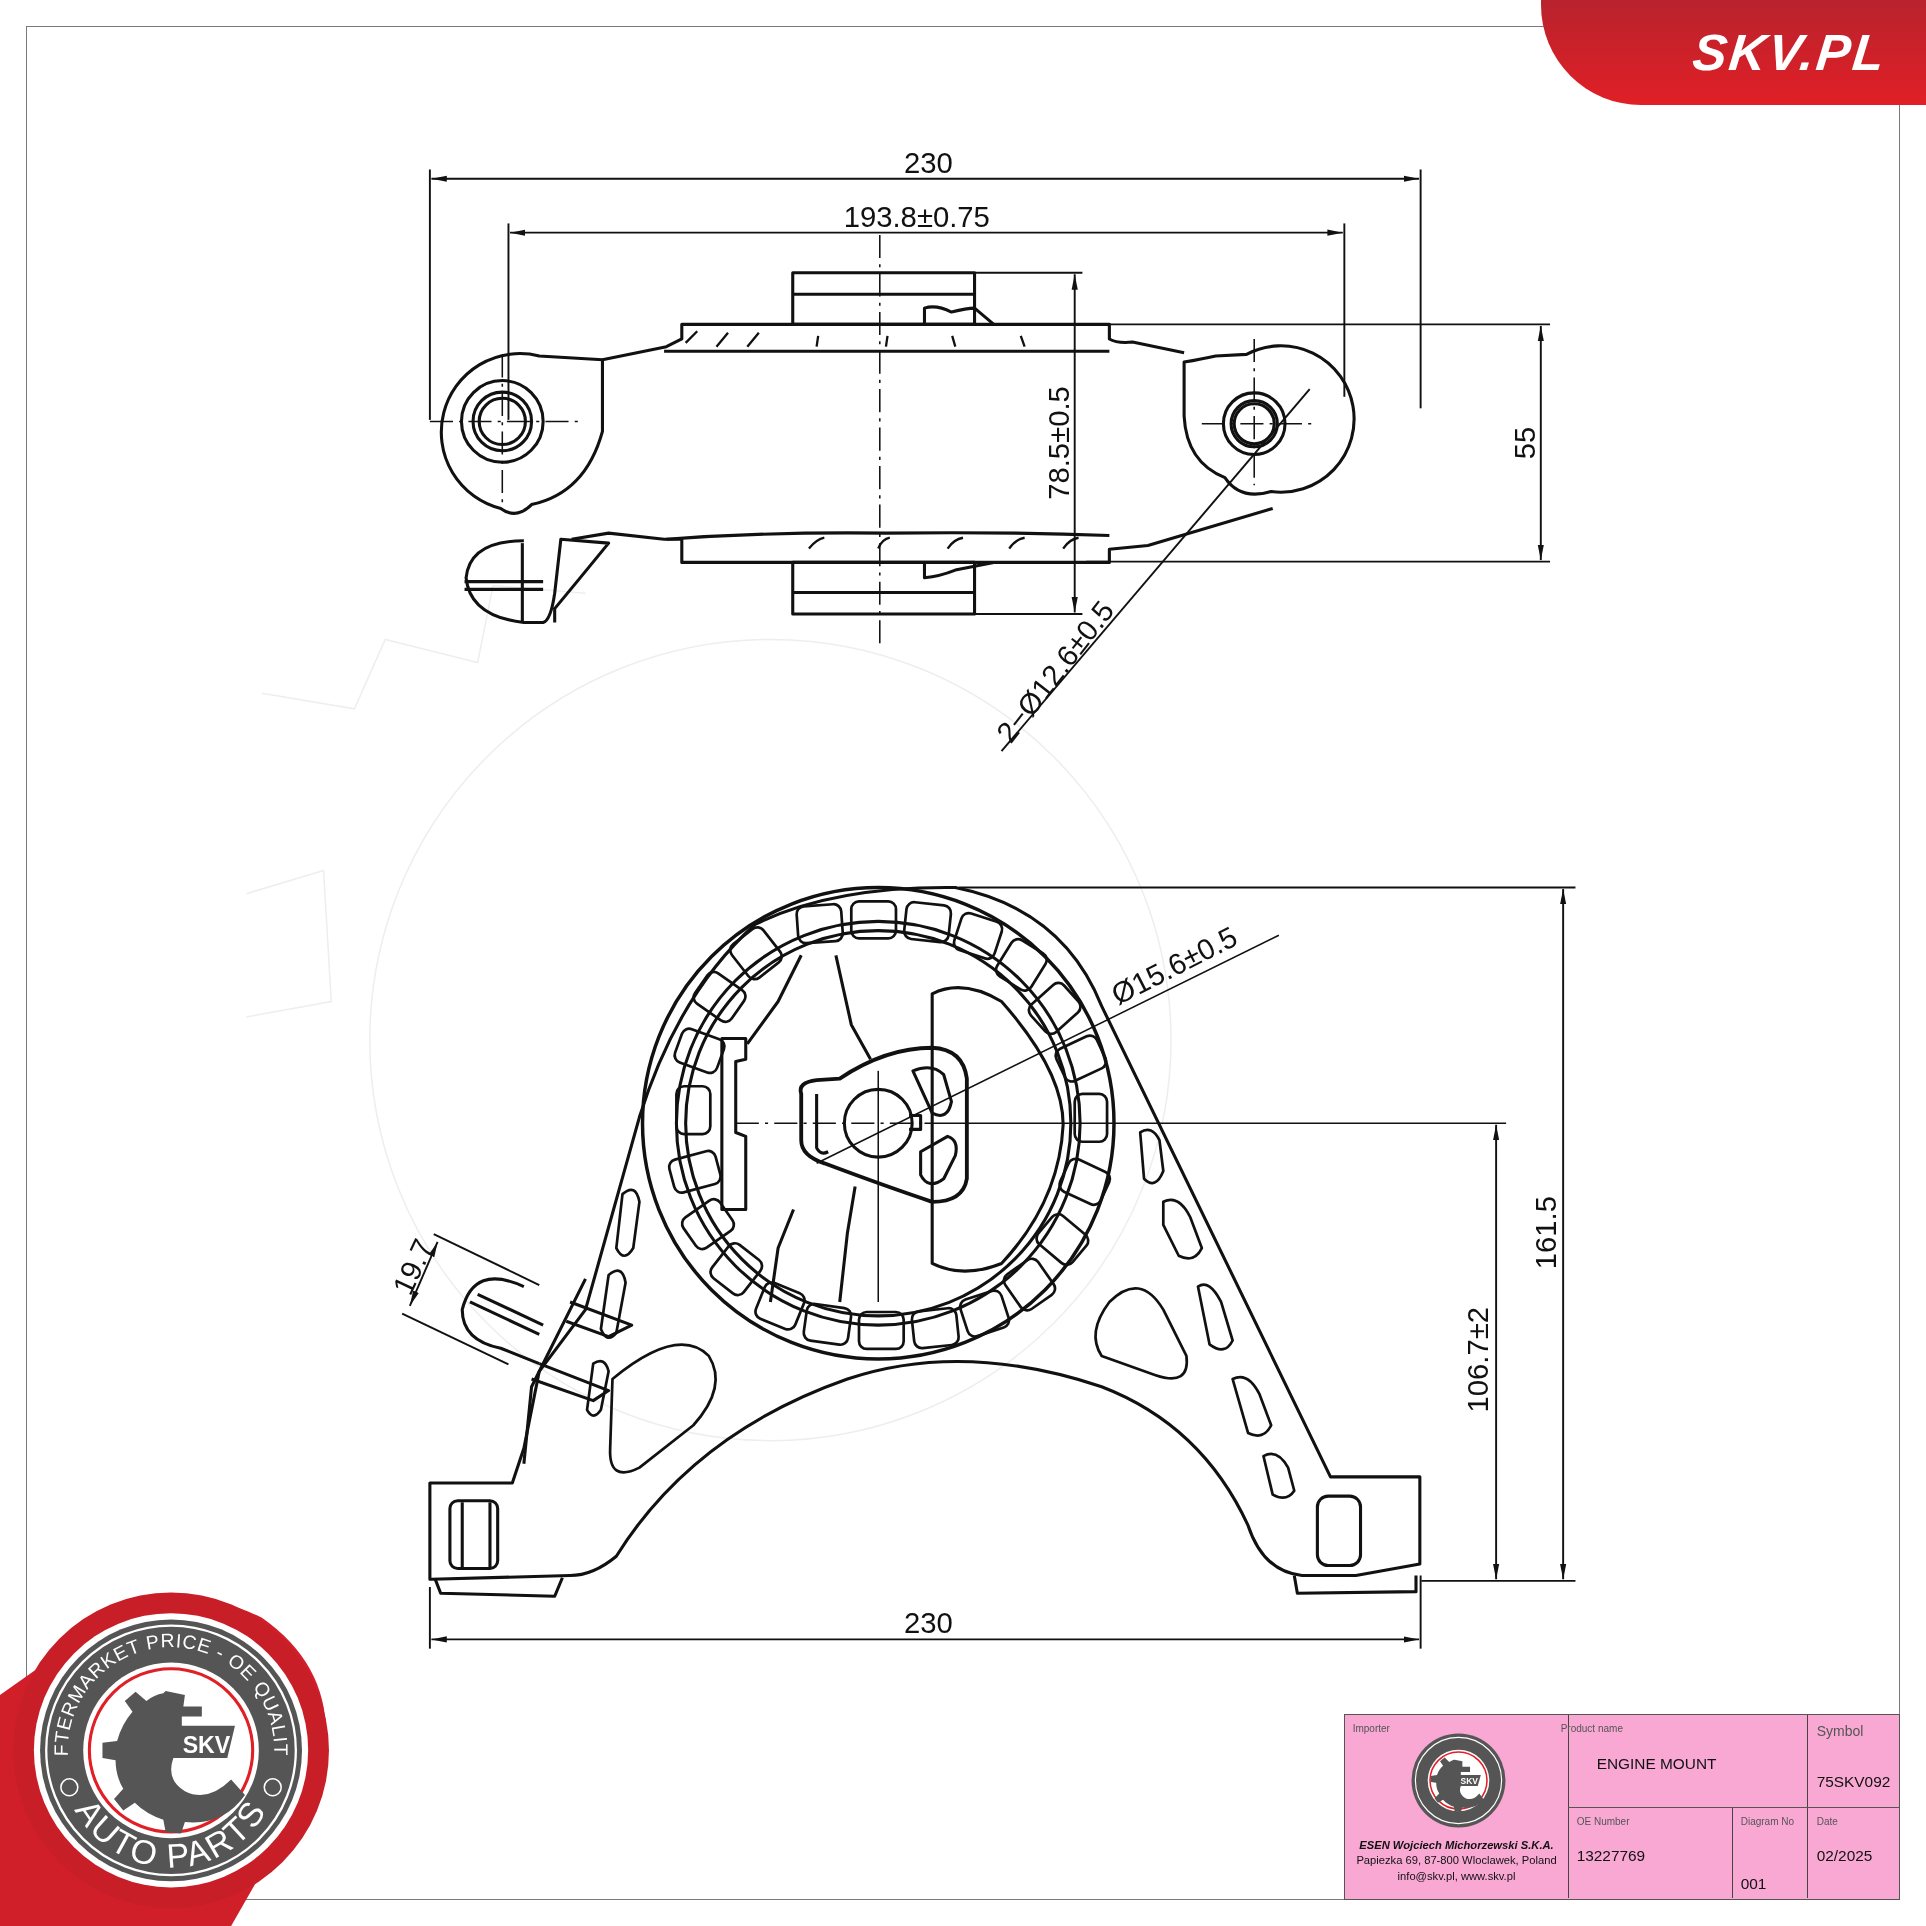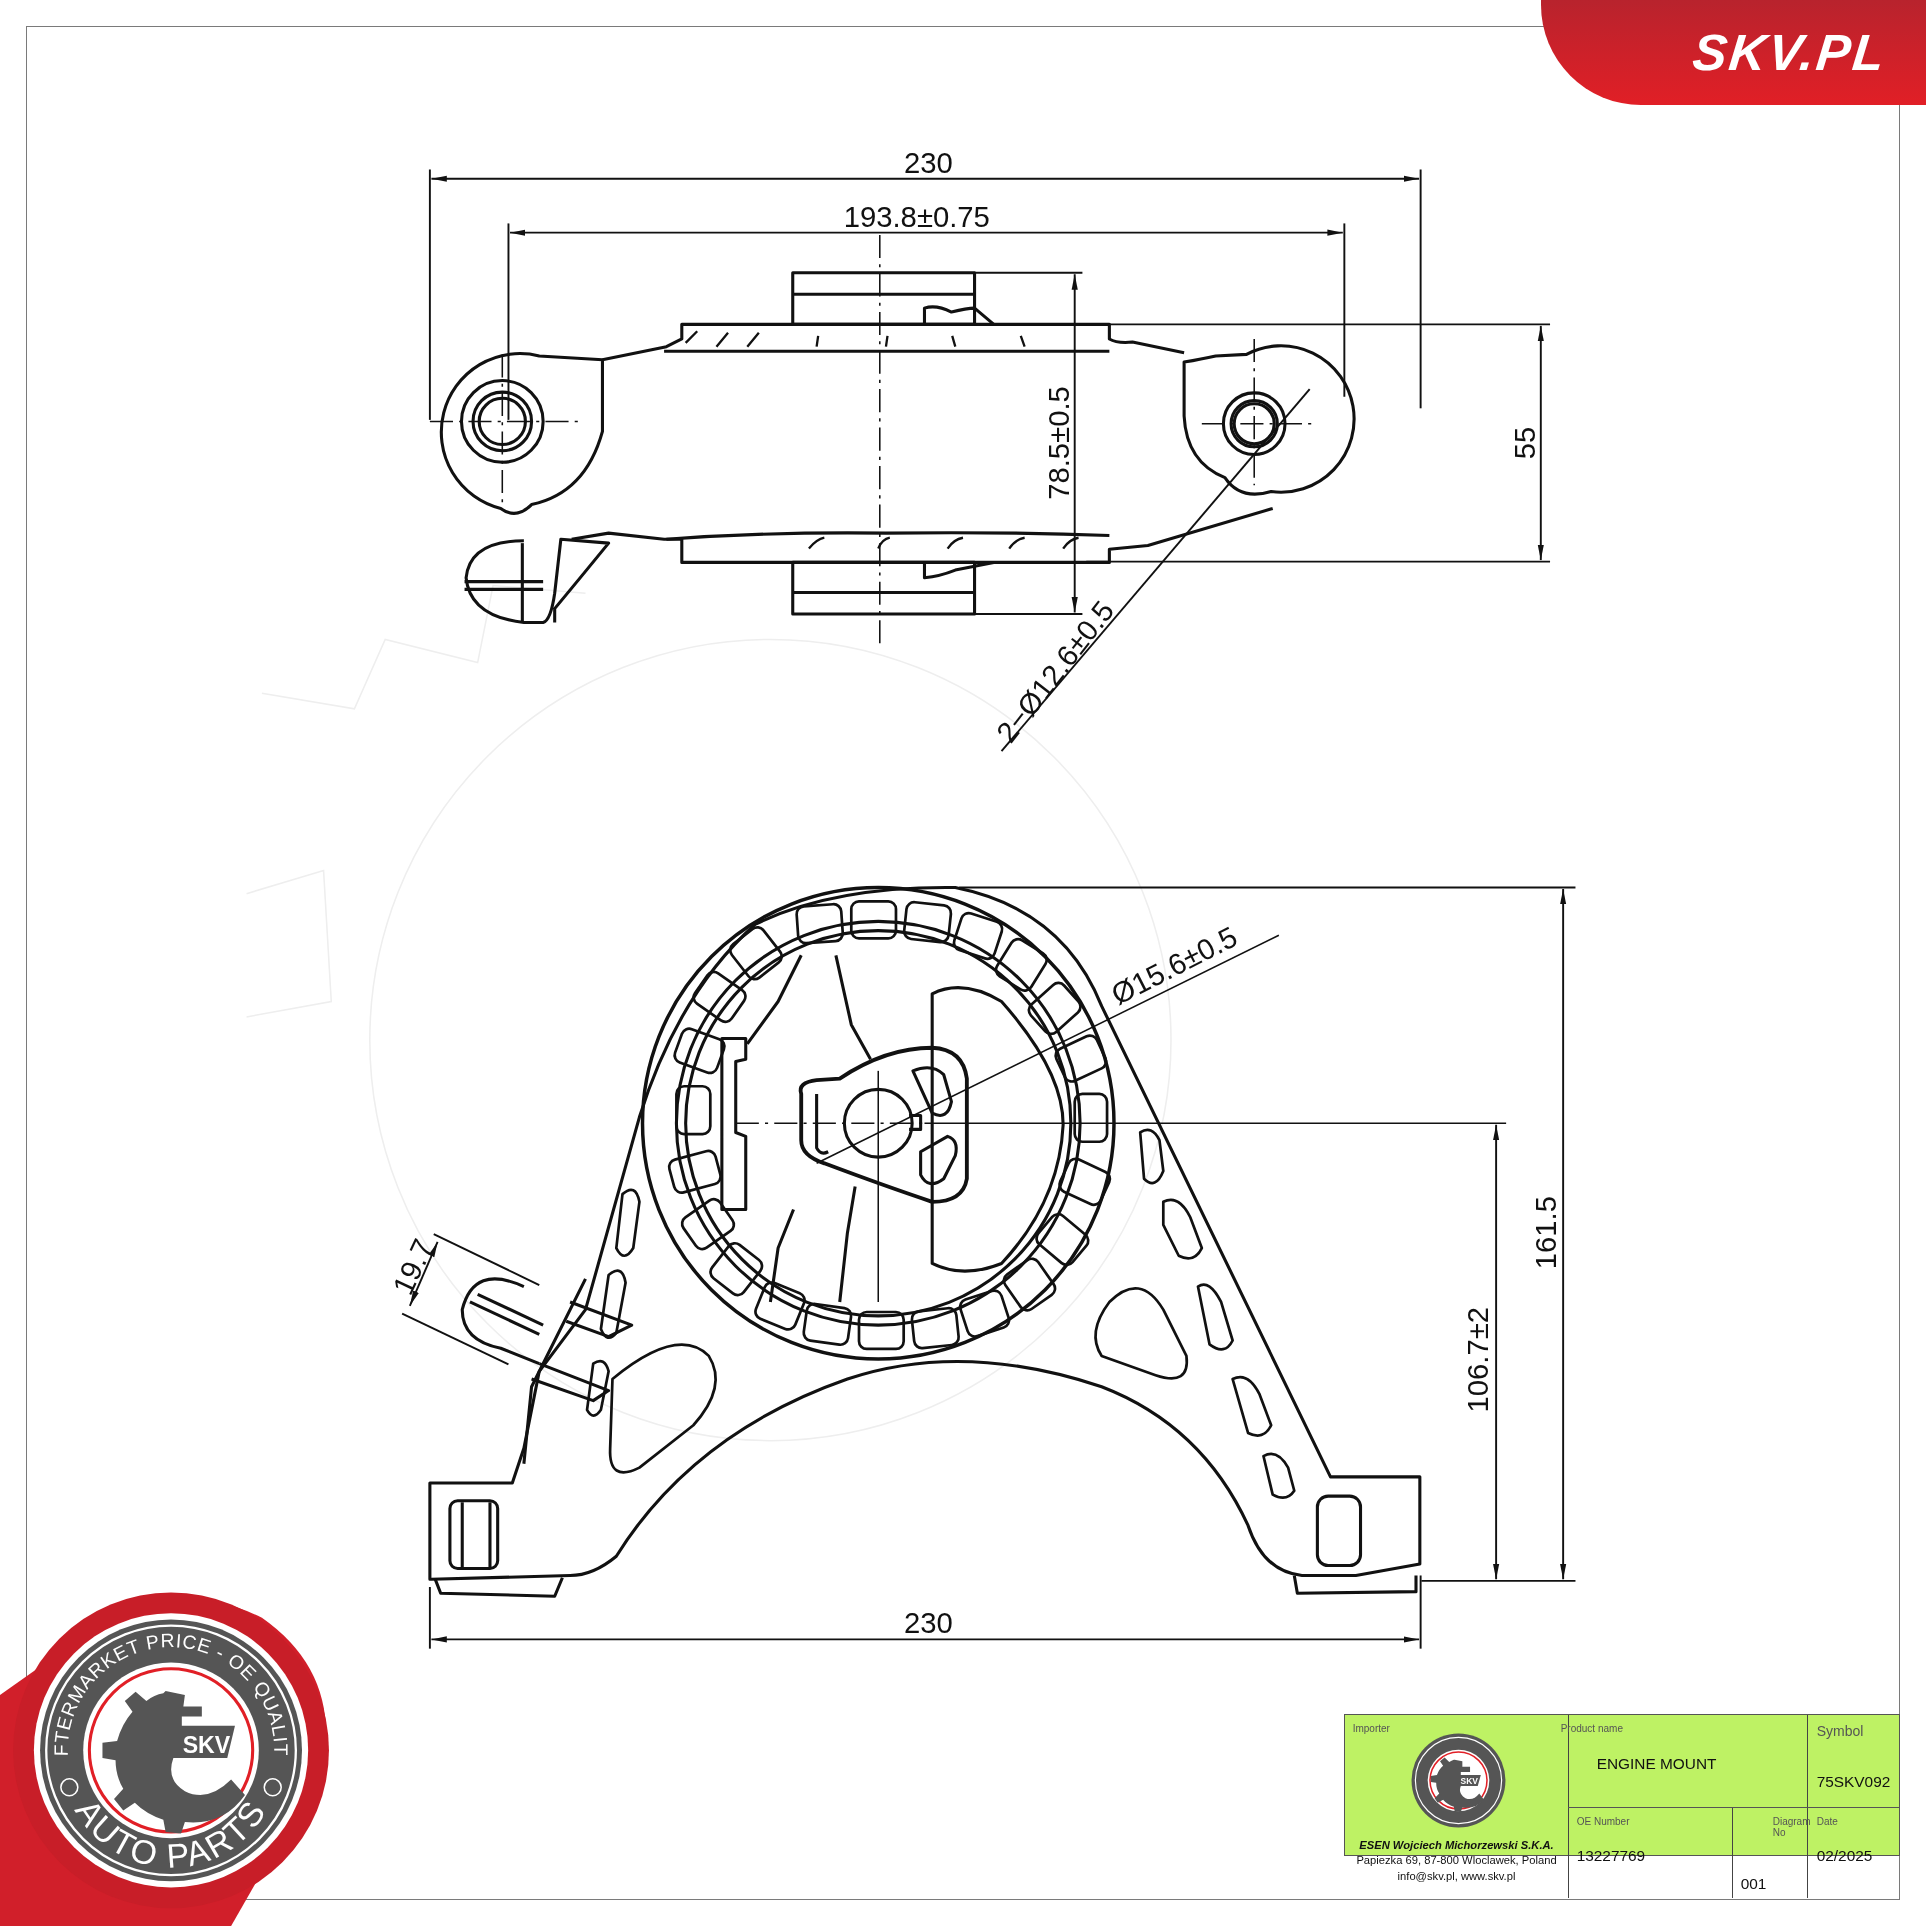--- a/index.html
+++ b/index.html
@@ -1,21 +1,21 @@
 <!DOCTYPE html>
 <html style="font-size:12.3px"><head>
   <meta charset="utf-8">
   <style>
     html, body { margin: 0; padding: 0; background: #ffffff; }
     body { width: 1926px; height: 1926px; position: relative; overflow: hidden; font-family: "Liberation Sans", sans-serif; }
     #drawing { position: absolute; left: 0; top: 0; width: 1926px; height: 1926px; }
     .frame { position: absolute; left: 26px; top: 26px; width: 1874px; height: 1874px; border: 1.5px solid #7a7a7a; box-sizing: border-box; }
     .brand-tab { position: absolute; left: 1541px; top: 0; width: 385px; height: 105px; background: linear-gradient(180deg, #b8232d 0%, #e11f26 100%); border-bottom-left-radius: 100px; display: flex; align-items: center; justify-content: flex-end; padding-right: 40px; box-sizing: border-box; }
     .brand-text { color: #ffffff; font-family: "Liberation Sans", sans-serif; font-weight: bold; font-style: italic; font-size: 51px; letter-spacing: 2.3px; transform: skewX(-6deg); }
-    .title-block { position: absolute; left: 1344px; top: 1714px; width: 556px; height: 142px; border: 1.5px solid #555; box-sizing: border-box; background: #bef264; }
+    .title-block { position: absolute; left: 1344px; top: 1714px; width: 556px; height: 186px; border: 1.5px solid #555; box-sizing: border-box; background: #f9a8d4; }
     .tb-cell { position: absolute; box-sizing: border-box; }
     .tb-label { position: absolute; left: 7.7px; top: 7.7px; font-size: 10.8px; color: #555; font-family: "Liberation Sans", sans-serif; }
     .tb-value { position: absolute; left: 7.7px; font-size: 15.4px; color: #111; font-family: "Liberation Sans", sans-serif; }
     .tb-vline { position: absolute; width: 0; border-left: 1.5px solid #444; }
     .tb-hline { position: absolute; height: 0; border-top: 1.5px solid #555; }
     .importer-text { position: absolute; left: 0; width: 223px; top: 123px; text-align: center; font-size: 11.2px; line-height: 15.4px; color: #111; }
     .importer-text .strong { font-weight: bold; font-style: italic; }
     .dim { font-family: "Liberation Sans", sans-serif; font-size: 38px; fill: #111; }
   </style>
 </head>
@@ -268,21 +268,21 @@
     <span class="tb-label" style="font-size:14px;">Symbol</span>
     <span class="tb-value" style="top:40px;margin-top:18px;">75SKV092</span>
   </div>
 
   <div class="tb-cell" style="left:224px; top:93px; width:163px; height:89px;">
     <span class="tb-label" style="font-size:10px;">OE Number</span>
     <span class="tb-value" style="top:39px;">13227769</span>
   </div>
 
   <div class="tb-cell" style="left:388px; top:93px; width:74px; height:89px;">
-    <span class="tb-label" style="font-size:10px;margin-left:32px;">Diagram No</span>
+    <span class="tb-label" style="font-size:10px;">Diagram No</span>
     <span class="tb-value" style="top:39px;margin-top:28px;">001</span>
   </div>
 
   <div class="tb-cell" style="left:464px; top:93px; width:89px; height:89px;">
     <span class="tb-label" style="font-size:10px;text-align:center;">Date</span>
     <span class="tb-value" style="top:39px;">02/2025</span>
   </div>
 </div>
 
 

